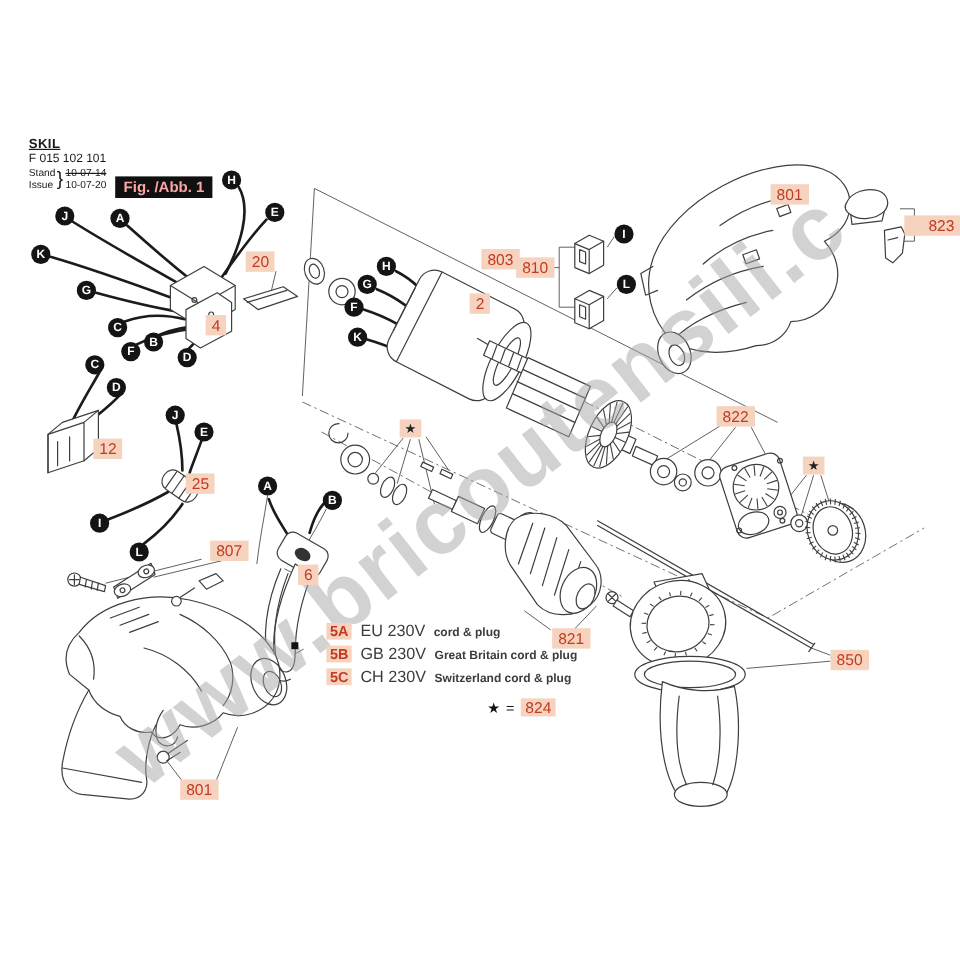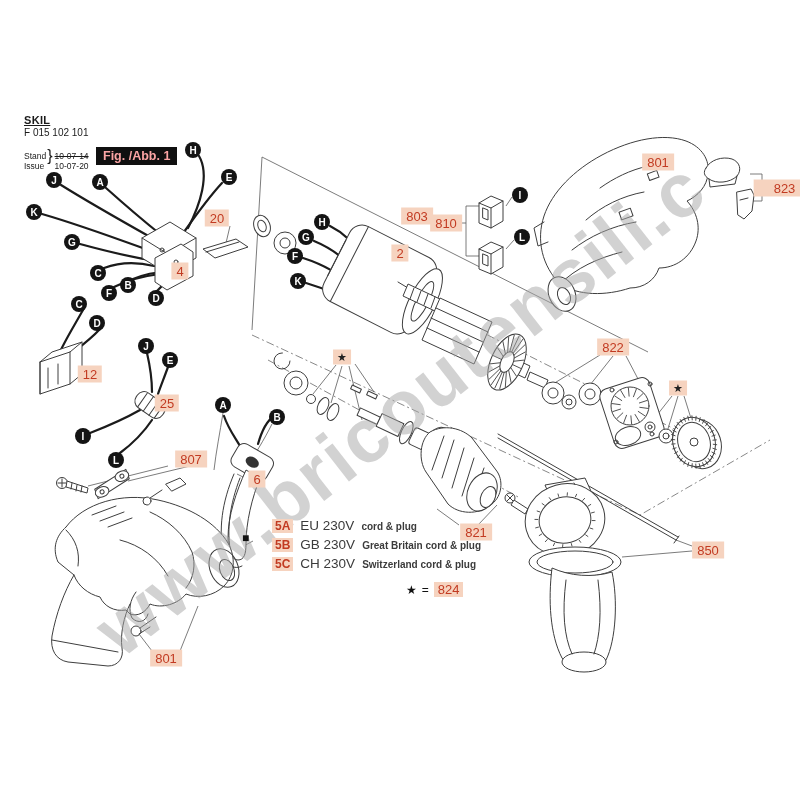--- a/index.html
+++ b/index.html
@@ -10,21 +10,21 @@
   .thin{stroke:#5a5a5a;stroke-width:.8;fill:none;}
   .dash{stroke:#6a6a6a;stroke-width:.8;fill:none;stroke-dasharray:8 3 2 3;}
   .wire{stroke:#1b1b1b;stroke-width:2.2;fill:none;stroke-linecap:round;}
   .spk line{stroke:var(--line);stroke-width:.9;}
   
   .hdr{position:absolute;left:24px;top:114px;}
   .brand{font-size:11px;font-weight:bold;letter-spacing:.3px;text-decoration:underline;}
   .model{font-size:10px;margin-top:1px;}
   .standrow{display:flex;align-items:center;margin-top:2px;font-size:8.5px;line-height:9.5px;}
   .brace{font-size:16px;margin:0 2px 0 1px;font-weight:400;}
-  .scol{display:flex;flex-direction:column;margin-top:12px;}
+  .scol{display:flex;flex-direction:column;}
   .old{text-decoration:line-through;}
   .figbox{position:absolute;left:96px;top:147px;background:#101010;color:#fca5a5;
           font-size:12.5px;font-weight:bold;padding:2px 7px;}
   
   .part-label{position:absolute;transform:translate(-50%,-50%);background:var(--labelbg);
               color:var(--labeltx);font-size:13px;padding:1px 5px;white-space:nowrap;}
   .part-label.star{color:#222;font-size:11px;padding:1px 4px;}
   .callout{position:absolute;transform:translate(-50%,-50%);width:16px;height:16px;border-radius:50%;
            background:var(--cobg);color:var(--cotx);font-size:10px;font-weight:bold;
            display:flex;align-items:center;justify-content:center;}

